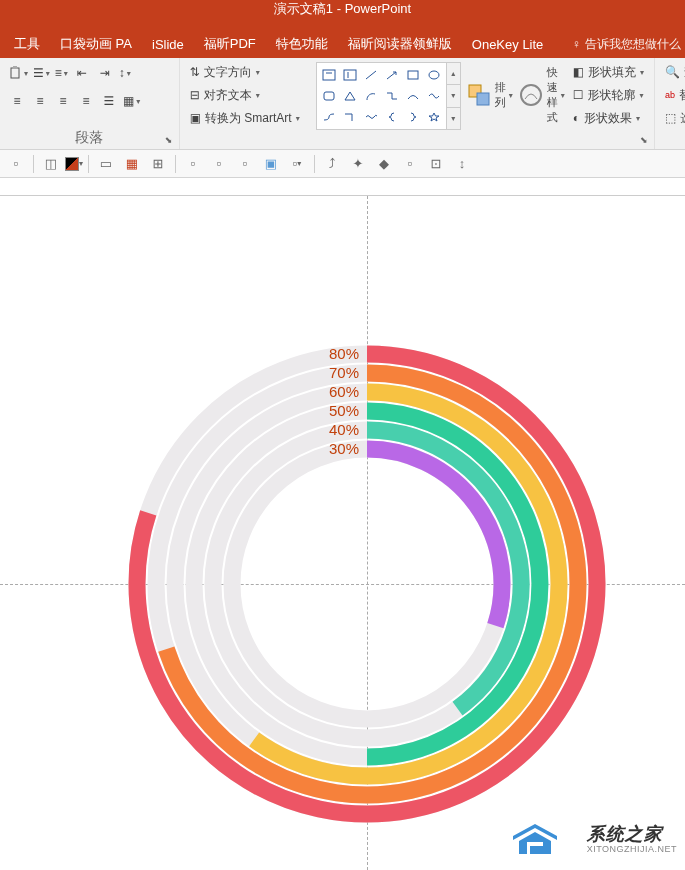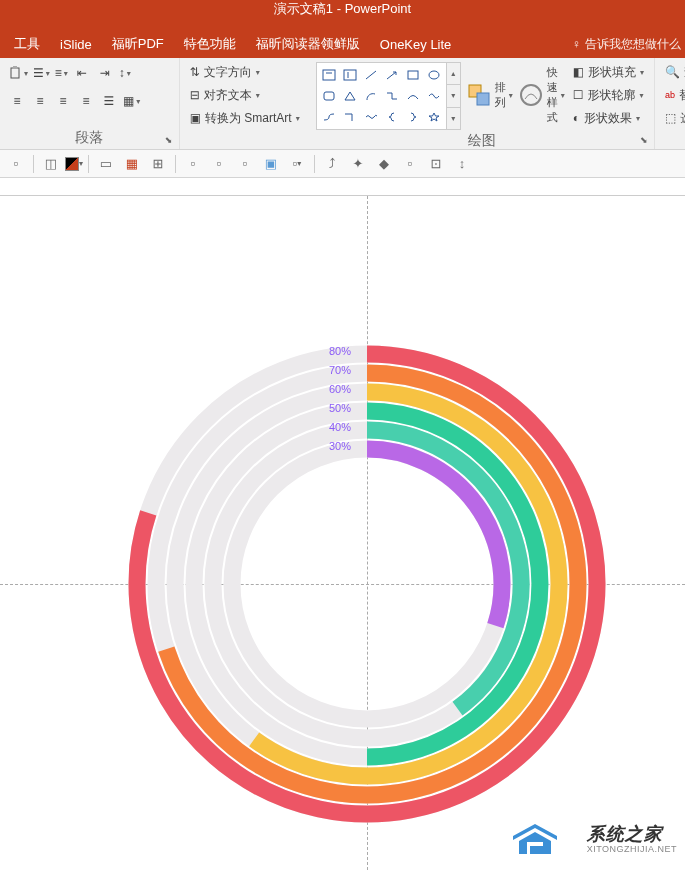--- a/index.html
+++ b/index.html
@@ -269,22 +269,22 @@
     }
     
     .radial-chart {
       position: absolute;
       width: 480px;
       height: 480px;
     }
     
     .ring-label {
       position: absolute;
-      font-size: 11px;
-      color: #8b5cf6;
+      font-size: 15px;
+      color: #c2410c;
       font-weight: 500;
     }
     
     
     .watermark {
       position: absolute;
       right: 8px;
       bottom: 10px;
       display: flex;
       align-items: center;
@@ -301,20 +301,21 @@
   </style>
 </head>
 <body>
 
 <div class="title-bar">
   <span>演示文稿1 - PowerPoint</span>
 </div>
 
 <div class="tab-strip">
   <div class="tab-item">工具</div>
+  <div class="tab-item">口袋动画 PA</div>
   <div class="tab-item">iSlide</div>
   <div class="tab-item">福昕PDF</div>
   <div class="tab-item">特色功能</div>
   <div class="tab-item">福昕阅读器领鲜版</div>
   <div class="tab-item">OneKey Lite</div>
   <div class="tell-me">
     <span class="bulb-icon">♀</span>
     <span>告诉我您想做什么</span>
   </div>
 </div>
@@ -526,21 +527,20 @@
           <span>形状轮廓</span>
           <span class="dropdown-arrow">▾</span>
         </div>
         <div class="text-btn">
           <span>◐</span>
           <span>形状效果</span>
           <span class="dropdown-arrow">▾</span>
         </div>
       </div>
     </div>
-    <div class="ribbon-group-label">绘图</div>
     <div class="dialog-launcher">⬊</div>
   </div>
 
   <div class="ribbon-group" style="width:30px;border-right:none">
     <div class="ribbon-group-content">
       <div class="btn-col" style="gap:3px">
         <div class="text-btn">
             <span>🔍</span>
             <span>查</span>
           </div>

